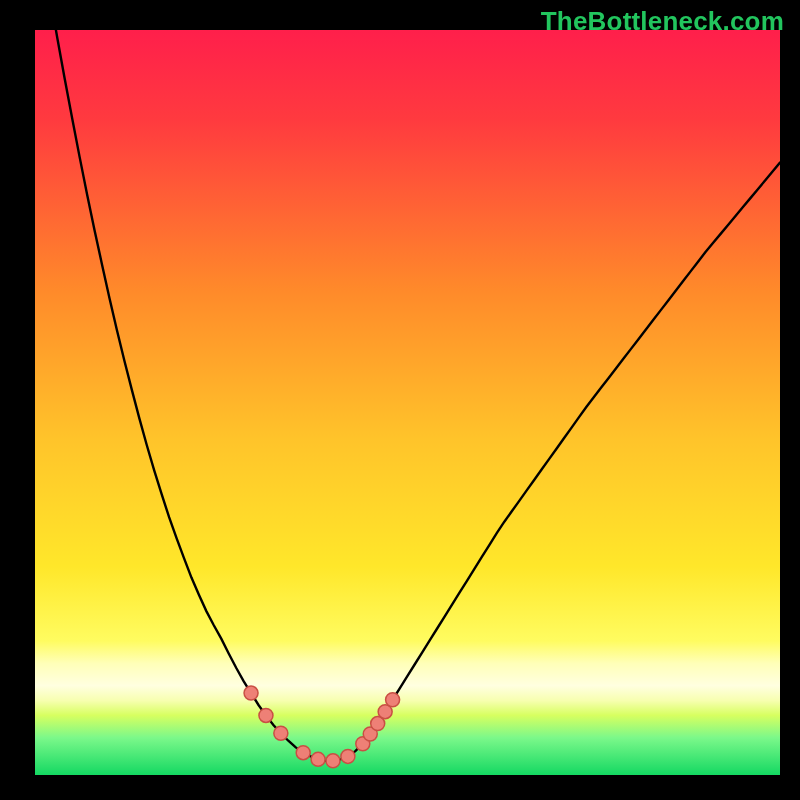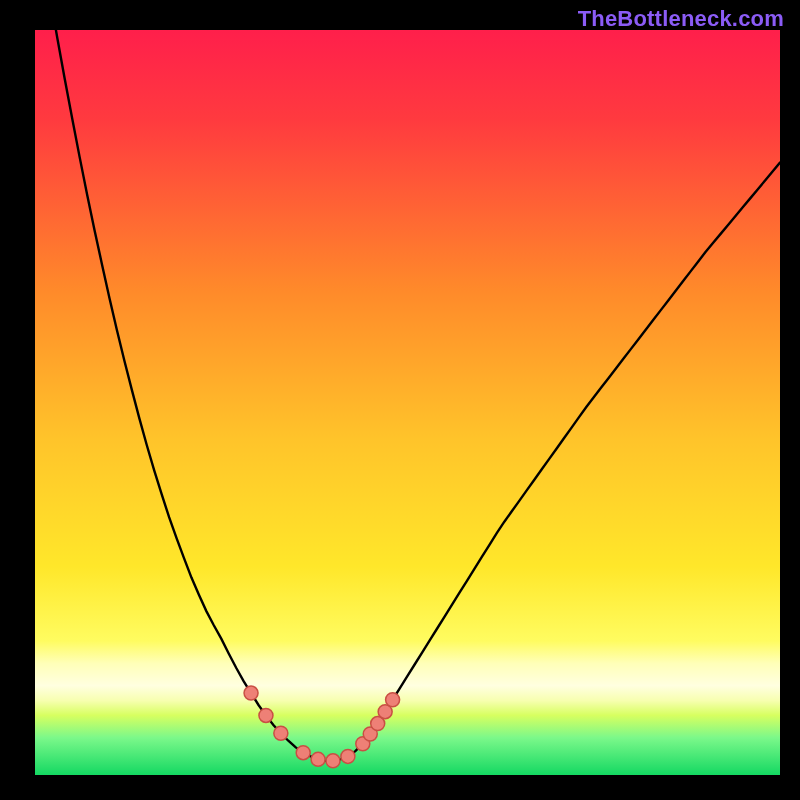--- a/index.html
+++ b/index.html
@@ -25,22 +25,22 @@
     height: 745px;
     overflow: hidden;
   }
   .plot-area svg {
     display: block;
   }
   .watermark {
     position: absolute;
     top: 6px;
     right: 16px;
-    color: #8b5cf6;
-    font-size: 22px;
+    color: #22c55e;
+    font-size: 26px;
     font-weight: 600;
     letter-spacing: 0.2px;
   }
 </style>
 </head>
 <body>
 
 <div class="frame">
   <div class="plot-area">
     <svg viewBox="0 0 745 745" width="745" height="745" preserveAspectRatio="none">

